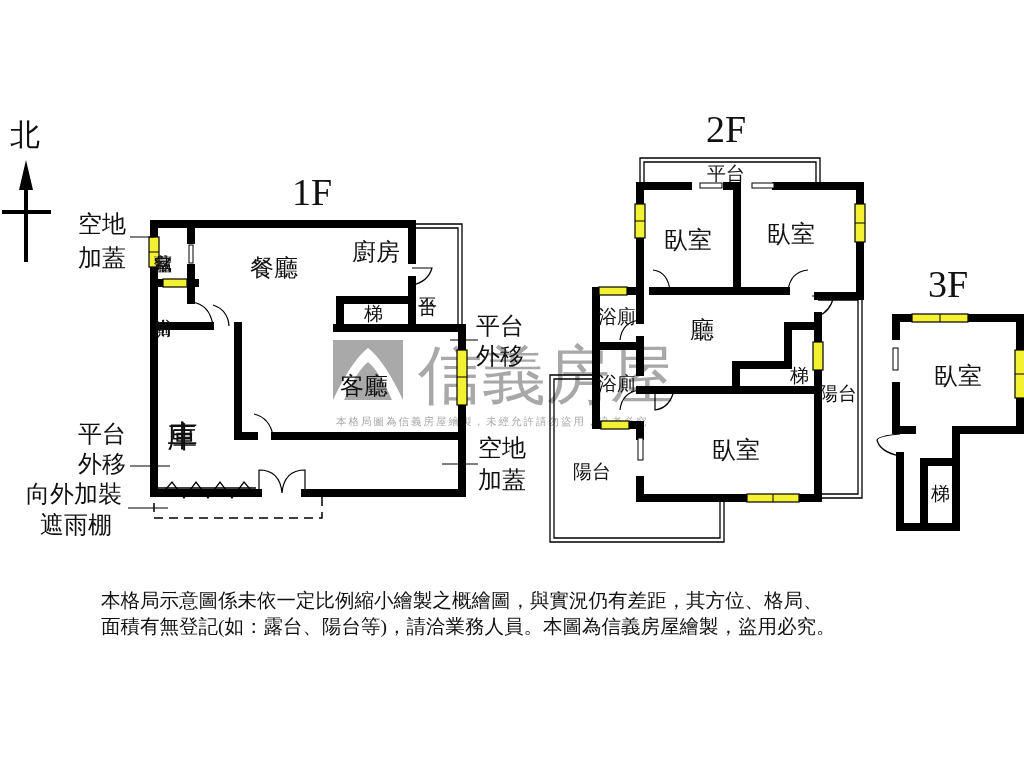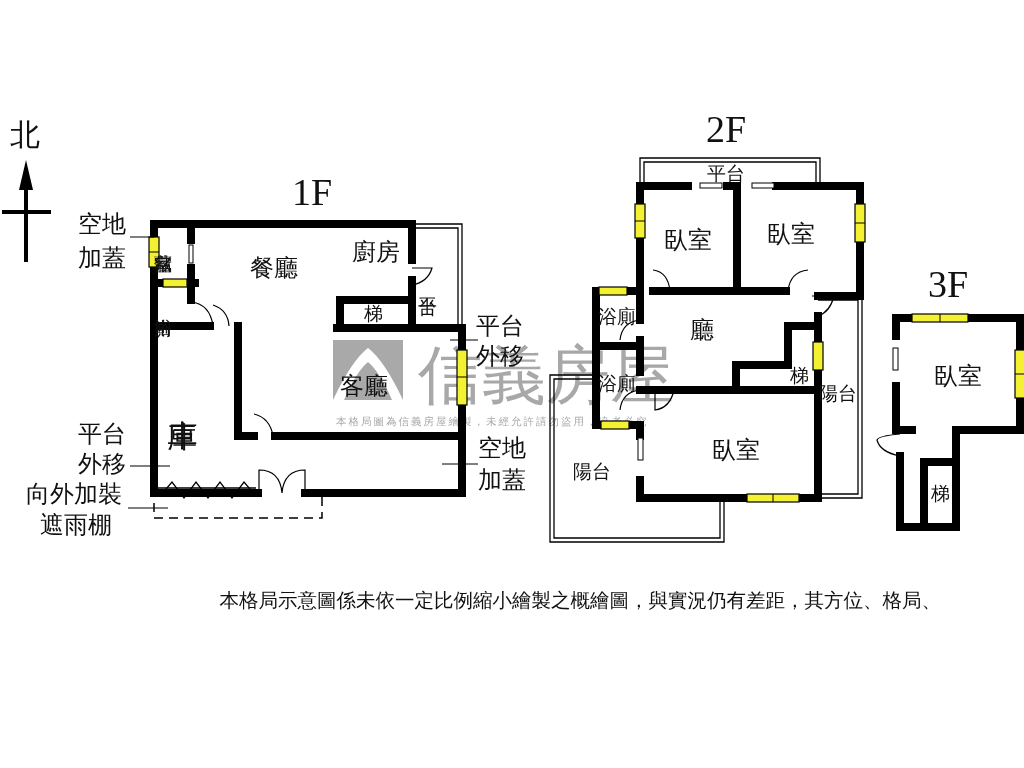--- a/index.html
+++ b/index.html
@@ -12,21 +12,21 @@
   .win  { fill:#f4f032; stroke:#000; stroke-width:1.2; }
   .door { stroke:#000; stroke-width:1.2; fill:none; }
   .room-label { font-family:"Liberation Serif","DejaVu Serif",serif; font-size:24px; fill:#111; }
   .room-small { font-family:"Liberation Serif","DejaVu Serif",serif; font-size:19px; fill:#111; }
   .floor-title { font-family:"Liberation Serif","DejaVu Serif",serif; font-size:38px; fill:#111; }
   .annot { font-family:"Liberation Serif","DejaVu Serif",serif; font-size:24px; fill:#111; }
   .wm-big { font-family:"DejaVu Sans","Liberation Sans",sans-serif; font-size:64px; fill:#9a9a9a; opacity:0.85; }
   .wm-small { font-family:"DejaVu Sans","Liberation Sans",sans-serif; font-size:10.5px; fill:#a8a8a8; letter-spacing:2px; }
   .disclaimer { position:absolute; left:101px; top:588px; width:840px;
     font-family:"Liberation Serif","DejaVu Serif",serif; font-size:19.5px; line-height:26px; color:#111; }
-  .disclaimer div { white-space:nowrap;text-align:right; }
+  .disclaimer div { white-space:nowrap; }
 </style>
 </head>
 <body>
 
 <svg id="plan" viewBox="0 0 1024 768" xmlns="http://www.w3.org/2000/svg">
 
   <g>
     <g>
       <rect x="333" y="340" width="70" height="60" fill="#9a9a9a" opacity="0.85"></rect>
       <path d="M333 400 Q352 360 368 348 Q384 360 403 400 L392 400 Q380 372 368 362 Q356 372 344 400 Z" fill="#ffffff"></path>
@@ -192,13 +192,14 @@
 
     <path class="door" d="M900 434 Q878 436 877 440 Q880 452 900 456"></path>
 
     <text class="room-label" x="934" y="384">臥室</text>
     <text class="room-small" x="931" y="500">梯</text>
   </g>
 </svg>
 
 <div class="disclaimer">
   <div>本格局示意圖係未依一定比例縮小繪製之概繪圖，與實況仍有差距，其方位、格局、</div>
+  <div>面積有無登記(如：露台、陽台等)，請洽業務人員。本圖為信義房屋繪製，盜用必究。</div>
 </div>
 
 </body></html>

